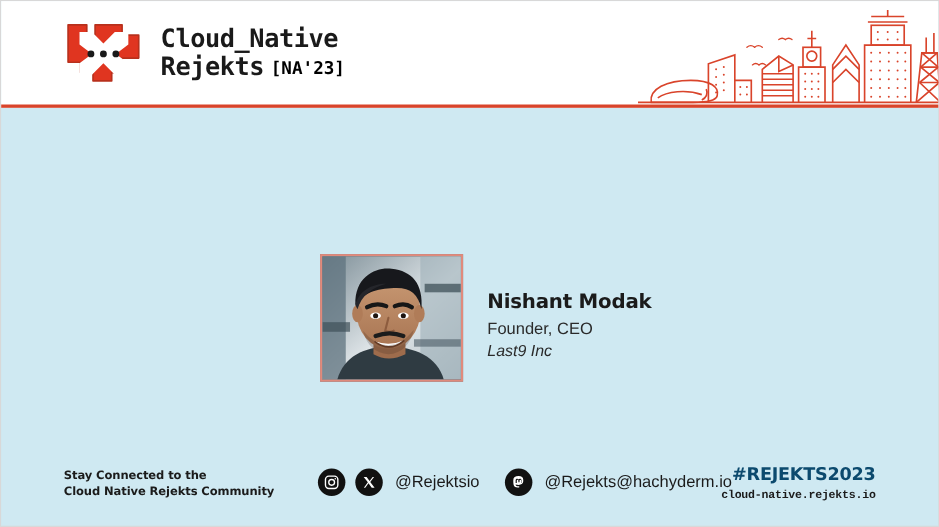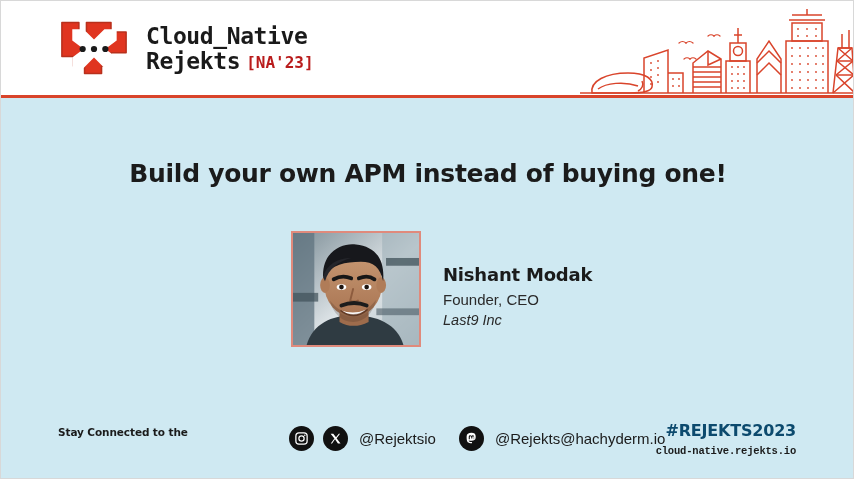--- a/index.html
+++ b/index.html
@@ -54,21 +54,21 @@
     font-size: 23px;
     display: block;
     white-space: nowrap;
   }
   .brand-line2 {
     font-size: 23px;
     display: block;
     white-space: nowrap;
   }
   .edition-badge {
-    color: #b91c1c;
+    color: #000000;
     font-size: 16px;
     font-family: "DejaVu Sans Mono", monospace;
     font-weight: bold;
     margin-left: 6px;
     letter-spacing: 0px;
     vertical-align: 1px;
   }
   .event-meta {
     position: absolute;
     left: 315px;
@@ -353,21 +353,20 @@
           <path d="M128 35 q3 -2.5 6 0"></path>
             <path d="M134 35 q3 -2.5 6 0"></path>
           <path d="M104 58 q3 -2.5 6 0"></path>
             <path d="M110 58 q3 -2.5 6 0"></path>
         </g>
         <line x1="0" y1="92" x2="275" y2="92" stroke="#d9442b" stroke-width="1.5"></line>
       </svg>
     </div>
   </div>
 
-  <div class="talk-title">Build your own APM instead of buying one!</div>
 
   <div class="speaker">
     <div class="speaker-photo">
       <svg viewBox="0 0 130 116" width="126" height="112" preserveAspectRatio="xMidYMid slice">
         <defs>
           <linearGradient id="bgwall" x1="0" y1="0" x2="1" y2="1">
             <stop offset="0%" stop-color="#7d8e97"></stop>
             <stop offset="55%" stop-color="#dfe5e8"></stop>
             <stop offset="100%" stop-color="#b6c2c8"></stop>
           </linearGradient>
@@ -416,20 +415,21 @@
     </div>
     <div class="speaker-info">
       <div class="speaker-name">Nishant Modak</div>
       <div class="speaker-role">Founder, CEO</div>
       <div class="speaker-org">Last9 Inc</div>
     </div>
   </div>
 
   <div class="footer-tagline">
     <div>Stay Connected to the</div>
+    <div>Cloud Native Rejekts Community</div>
   </div>
 
   <div class="socials">
 
     <span class="social-badge">
       <svg viewBox="0 0 24 24" width="15" height="15" fill="none" stroke="#ffffff" stroke-width="2">
         <rect x="3" y="3" width="18" height="18" rx="5"></rect>
         <circle cx="12" cy="12" r="4.2"></circle>
         <circle cx="17.3" cy="6.7" r="1.2" fill="#ffffff" stroke="none"></circle>
       </svg>

